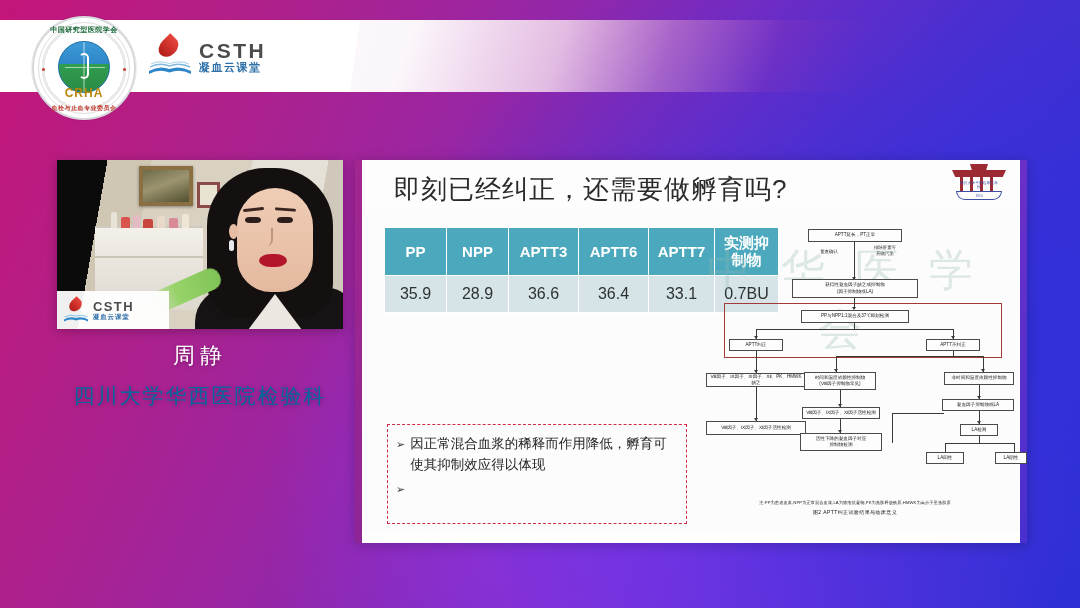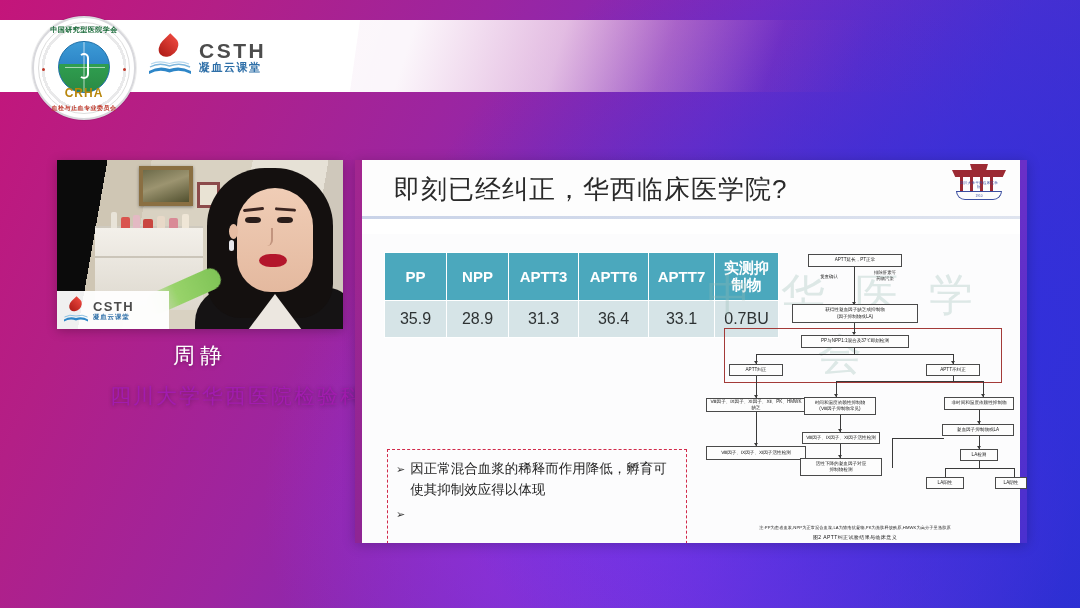--- a/index.html
+++ b/index.html
@@ -160,43 +160,43 @@
   .wm-text { display:flex; flex-direction:column; }
   .wm-name { font-size:13px; font-weight:bold; letter-spacing:1.4px; color:#4c4c4c; line-height:1.05; }
   .wm-sub { font-size:6.5px; font-weight:bold; letter-spacing:.8px; color:#2e6fa8; line-height:1.1; }
 
   .speaker-name {
     position:absolute; left:57px; top:341px; width:286px; text-align:center;
     font-size:22px; color:#ffffff; letter-spacing:5px;
     text-shadow:0 1px 4px rgba(0,0,0,.3);
   }
   .speaker-affil {
-    position:absolute; left:37px; top:382px; width:326px; text-align:right;
-    font-size:21px; color:#a21caf; letter-spacing:2px;
+    position:absolute; left:37px; top:382px; width:326px; text-align:center;
+    font-size:21px; color:#0369a1; letter-spacing:2px;
     font-family:"Liberation Serif", serif;
     text-shadow:0 1px 4px rgba(0,0,0,.3);
   }
 
   
   .slide {
     position:absolute; left:355px; top:160px; width:672px; height:383px;
     background:#ffffff; box-shadow:0 2px 12px rgba(0,0,0,.22); overflow:hidden;
   }
   .slide-leftbar { position:absolute; left:0; top:0; width:7px; height:383px;
     background:linear-gradient(180deg,#a3268f,#8e2594); }
   .slide-rightbar { position:absolute; right:0; top:0; width:7px; height:383px;
     background:linear-gradient(180deg,#6b2fc7,#4a30cf); }
   .slide-head { position:absolute; left:7px; top:0; width:658px; height:56px; background:#fdfdfd; }
   .slide-title {
     position:absolute; left:32px; top:12px; font-size:26px; color:#2a2a2a;
     letter-spacing:1px; white-space:nowrap;
   }
   .slide-underline { position:absolute; left:7px; top:56px; width:658px; height:3px;
     background:linear-gradient(90deg,#c9d3e8,#dfe4ef); }
-  .slide-body { position:absolute; left:7px; top:74px; width:658px; height:324px; background:#fcfcfd; }
+  .slide-body { position:absolute; left:7px; top:49px; width:658px; height:324px; background:#fcfcfd; }
 
   .uni-logos { position:absolute; right:14px; top:4px; display:flex; align-items:center; gap:8px; }
   .gate { position:relative; width:54px; height:40px; }
   .gate-roof { position:absolute; left:0; top:6px; width:54px; height:7px;
     background:#9c2a33; clip-path:polygon(6% 100%,0 0,100% 0,94% 100%); }
   .gate-top { position:absolute; left:18px; top:0; width:18px; height:6px; background:#9c2a33;
     clip-path:polygon(10% 100%,0 0,100% 0,90% 100%); }
   .gate-col { position:absolute; top:13px; width:3px; height:14px; background:#9c2a33; }
   .gate-base { position:absolute; left:4px; top:27px; width:46px; height:9px;
     border:1.2px solid #3b4ea0; border-radius:0 0 22px 22px; }
@@ -344,21 +344,21 @@
 </div>
 
 <div class="speaker-name">周静</div>
 <div class="speaker-affil">四川大学华西医院检验科</div>
 
 <div class="slide">
   <div class="slide-leftbar"></div>
   <div class="slide-rightbar"></div>
 
   <div class="slide-head">
-    <div class="slide-title">即刻已经纠正，华西临床医学院?</div>
+    <div class="slide-title">即刻已经纠正，还需要做孵育吗?</div>
     <div class="uni-logos">
       <div class="gate">
         <div class="gate-top"></div>
         <div class="gate-roof"></div>
         <div class="gate-col" style="left:8px;"></div>
         <div class="gate-col" style="left:18px;"></div>
         <div class="gate-col" style="left:28px;"></div>
         <div class="gate-col" style="left:38px;"></div>
         <div class="gate-txt">四川大学华西临床医学院</div>
         <div class="gate-base"></div>
@@ -378,21 +378,21 @@
           <th class="w3">APTT3</th>
           <th class="w4">APTT6</th>
           <th class="w5">APTT7</th>
           <th class="w6">实测抑制物</th>
         </tr>
       </thead>
       <tbody>
         <tr>
           <td>35.9</td>
           <td>28.9</td>
-          <td>31.3</td>
+          <td>36.6</td>
           <td>36.4</td>
           <td>33.1</td>
           <td>0.7BU</td>
         </tr>
       </tbody>
     </table>
 
     <div class="formula-block">
     </div>
 

